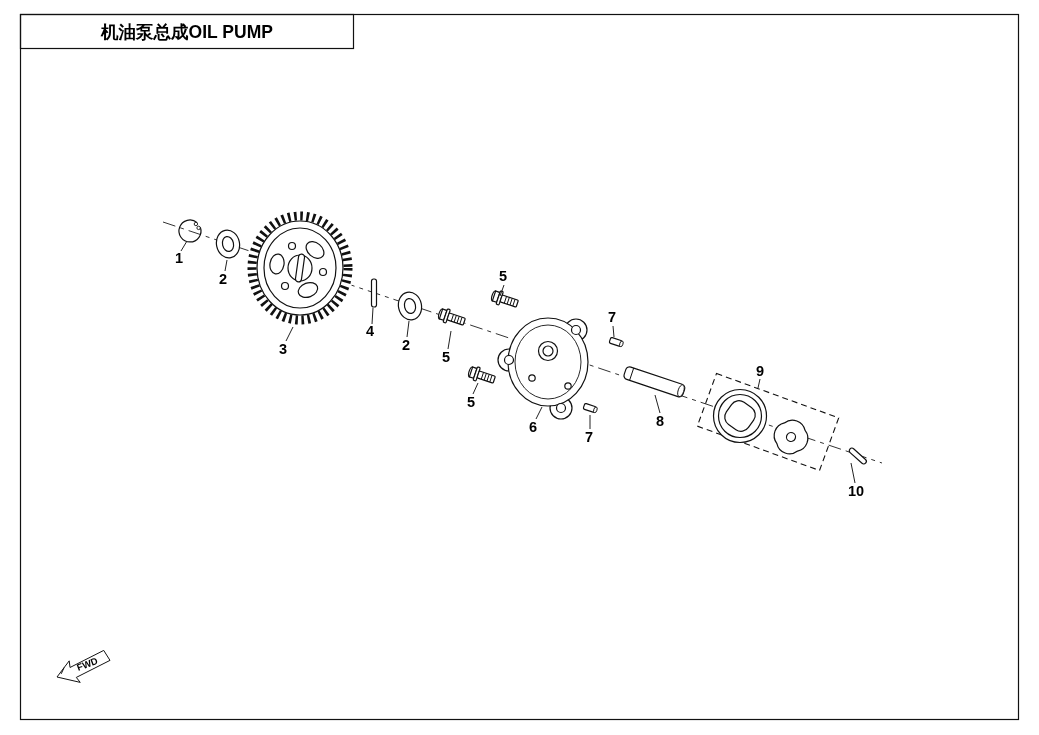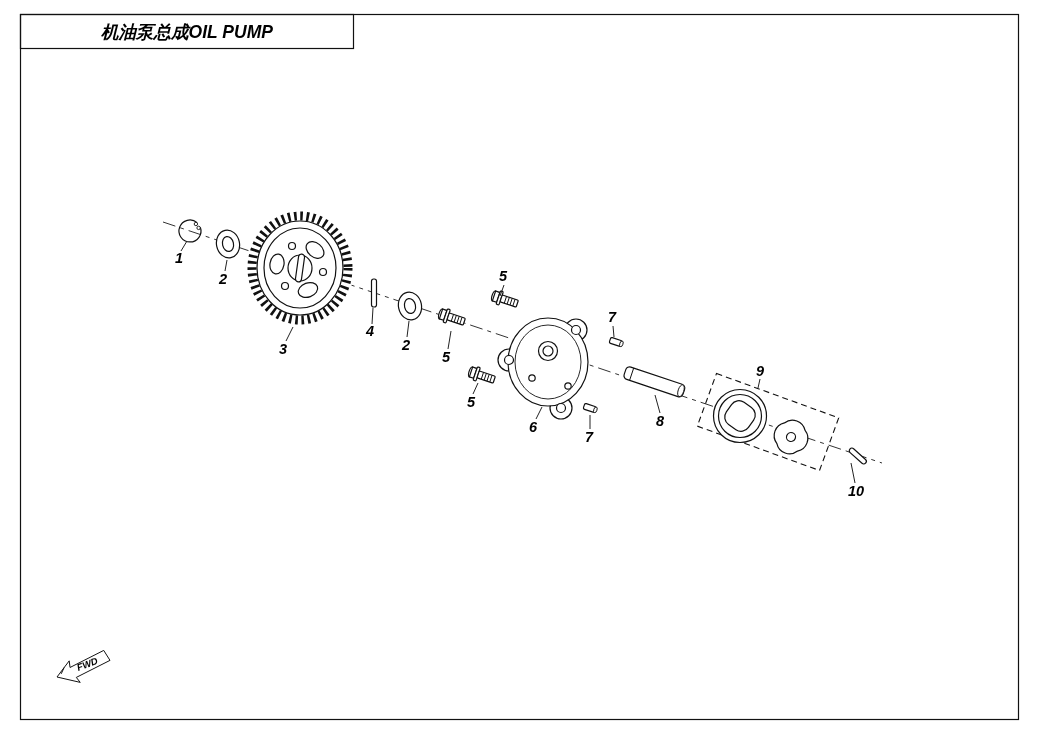--- a/index.html
+++ b/index.html
@@ -1,17 +1,17 @@
 <!DOCTYPE html>
 <html><head>
 <meta charset="utf-8">
 <style>
   html,body{margin:0;padding:0;background:#ffffff;}
   .page{position:relative;width:1039px;height:735px;background:#fff;overflow:hidden;
-        font-family:"Liberation Sans","DejaVu Sans",sans-serif;font-style:italic;}
+        font-family:"Liberation Sans","DejaVu Sans",sans-serif;}
   svg{display:block;}
   .ln{fill:none;stroke:#111;stroke-width:1.2;}
   .fw{fill:#fff;stroke:#111;stroke-width:1.2;}
   .thin{stroke-width:0.9;}
   .teeth{fill:none;stroke:#111;stroke-width:9;stroke-dasharray:2.6 3.6;}
   .axis{fill:none;stroke:#333;stroke-width:1;stroke-dasharray:13 5 4 5;}
   .dashbox{fill:none;stroke:#111;stroke-width:1.1;stroke-dasharray:6 4;}
   .leader{stroke:#222;stroke-width:1;}
   .callout{font-size:14.5px;font-weight:bold;fill:#000;text-anchor:middle;
            font-family:"Liberation Sans","DejaVu Sans",sans-serif;}

